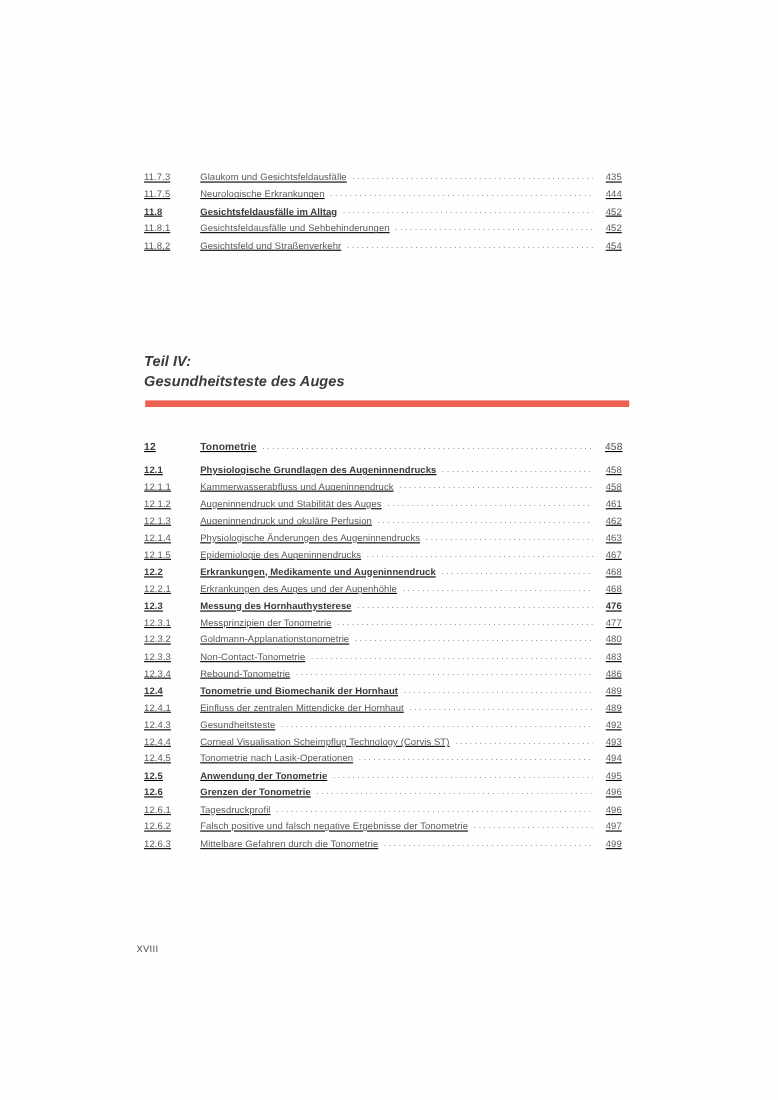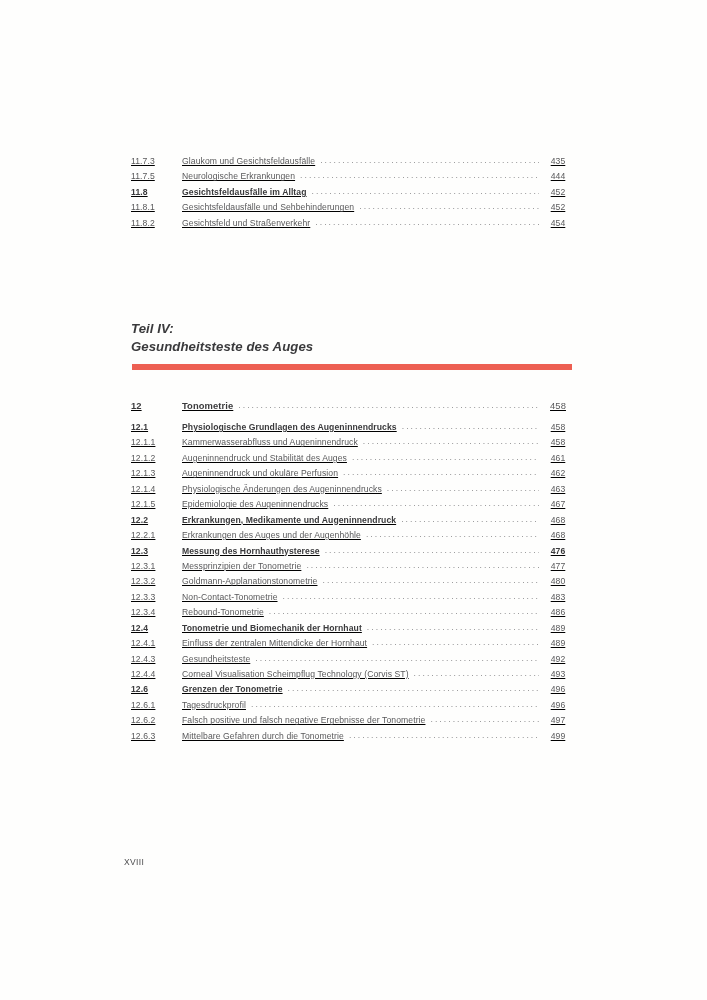--- a/index.html
+++ b/index.html
@@ -277,20 +277,32 @@
         <span class="toc-title">Gesundheitsteste</span>
         <span class="toc-leader"></span>
         <span class="toc-page">492</span>
       </div>
       <div class="toc-row lvl3">
         <span class="toc-num">12.4.4</span>
         <span class="toc-title">Corneal Visualisation Scheimpflug Technology (Corvis ST)</span>
         <span class="toc-leader"></span>
         <span class="toc-page">493</span>
       </div>
+      <div class="toc-row lvl3">
+        <span class="toc-num">12.4.5</span>
+        <span class="toc-title">Tonometrie nach Lasik-Operationen</span>
+        <span class="toc-leader"></span>
+        <span class="toc-page">494</span>
+      </div>
+      <div class="toc-row lvl2">
+        <span class="toc-num">12.5</span>
+        <span class="toc-title">Anwendung der Tonometrie</span>
+        <span class="toc-leader"></span>
+        <span class="toc-page">495</span>
+      </div>
       <div class="toc-row lvl2">
         <span class="toc-num">12.6</span>
         <span class="toc-title">Grenzen der Tonometrie</span>
         <span class="toc-leader"></span>
         <span class="toc-page">496</span>
       </div>
       <div class="toc-row lvl3">
         <span class="toc-num">12.6.1</span>
         <span class="toc-title">Tagesdruckprofil</span>
         <span class="toc-leader"></span>

